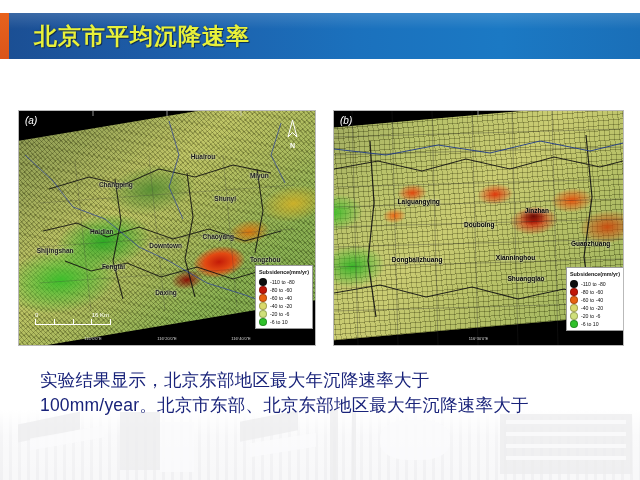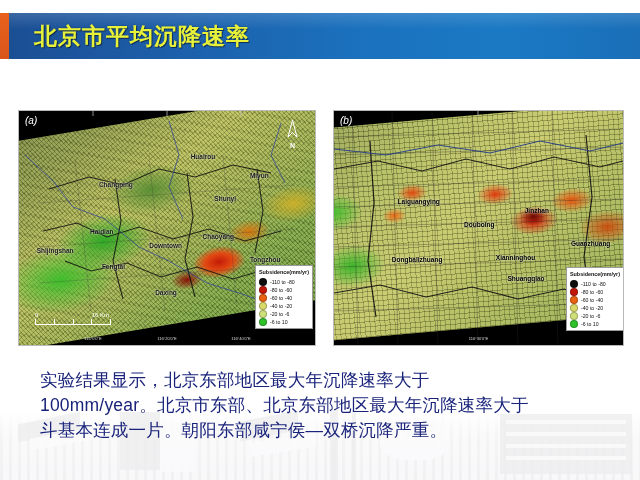--- a/index.html
+++ b/index.html
@@ -364,14 +364,13 @@
 
     <div class="axis-ticks">
       <span style="left:50%;">116°30'0"E</span>
     </div>
   </div>
 </div>
 
 <div id="body-text">
   <p>实验结果显示，北京东部地区最大年沉降速率大于</p>
   <p>100mm/year。北京市东部、北京东部地区最大年沉降速率大于</p>
-  <p>斗基本连成一片。朝阳东部咸宁侯—双桥沉降严重。</p>
 </div>
 
 </body></html>

